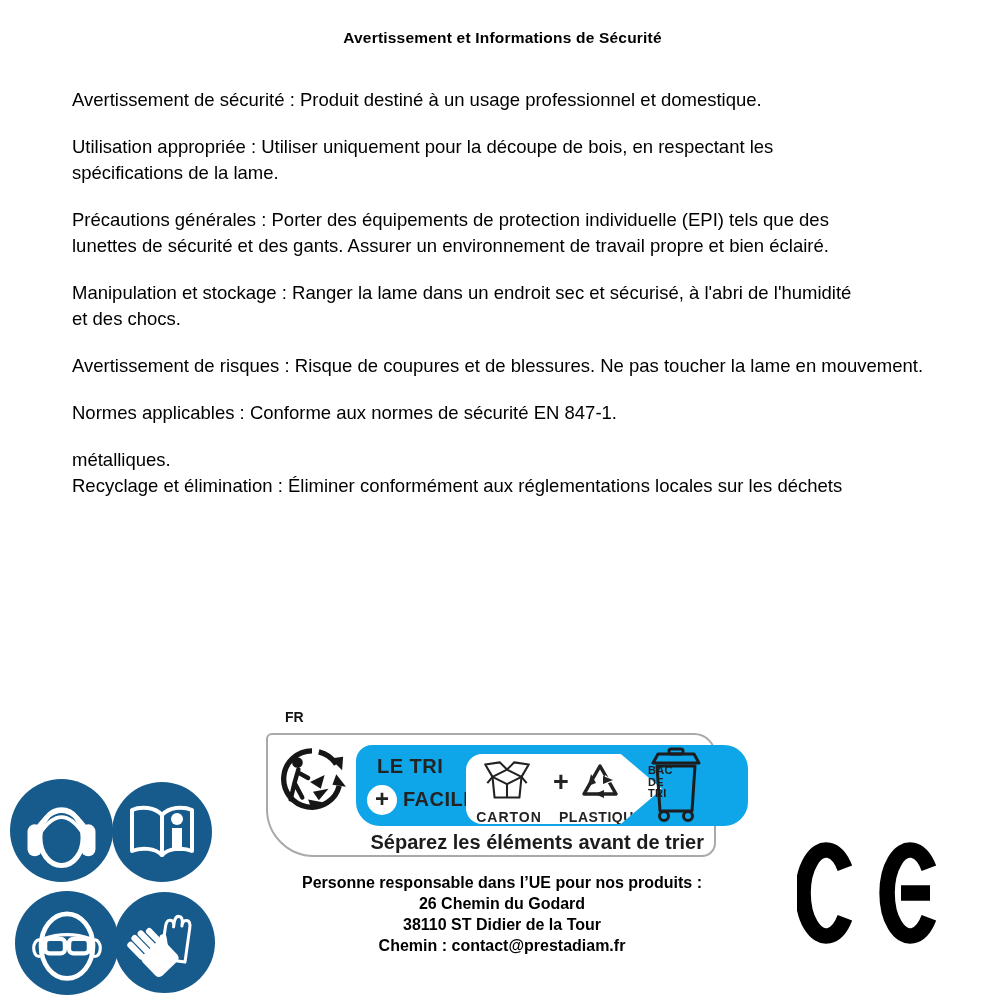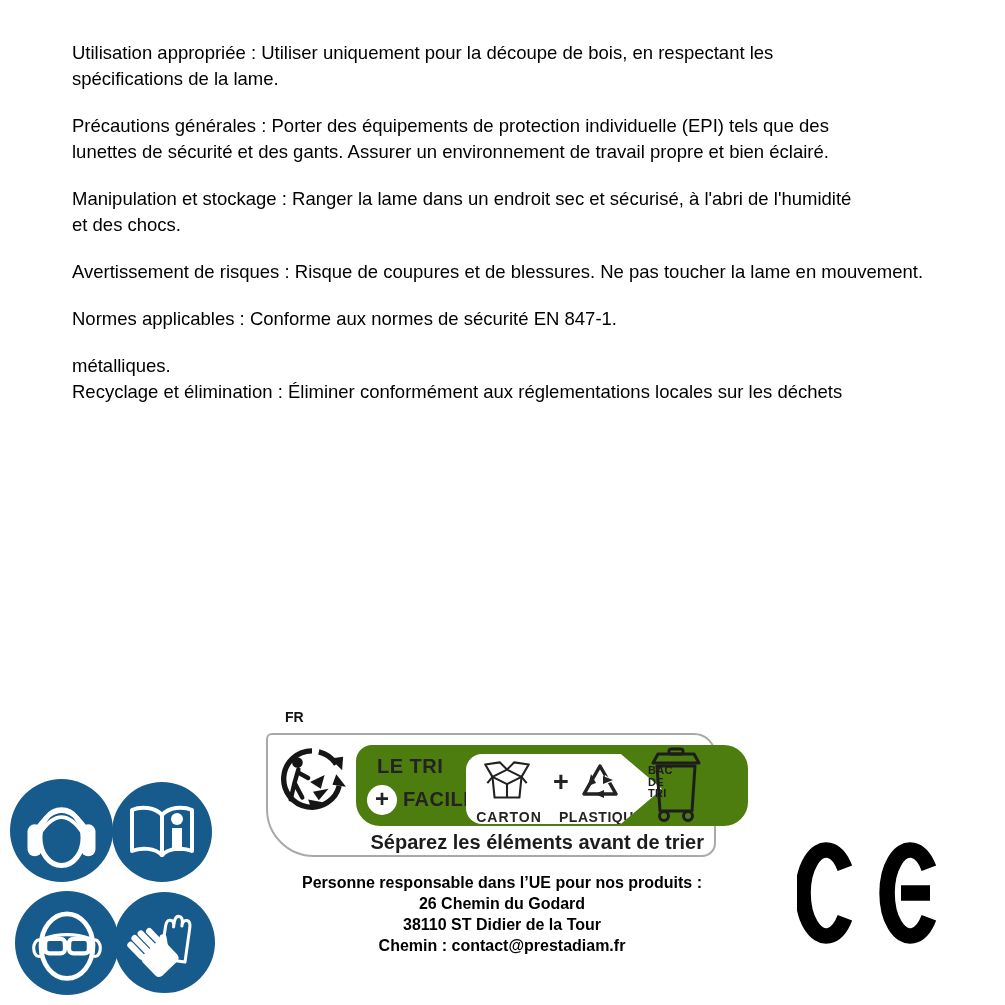--- a/index.html
+++ b/index.html
@@ -23,21 +23,21 @@
   .ppe { display:block; }
 
   
   .fr-label { font-size:14px; font-weight:bold; color:#111; }
   .tri-box {
     left:266px; top:733px; width:450px; height:124px; background:#fff;
     border:2px solid #a9a9a9; border-radius:6px 22px 14px 48px;
   }
   .tri-band {
     position:absolute; left:88px; top:10px; width:392px; height:81px;
-    background:#4d7c0f; border-radius:16px 24px 24px 24px;
+    background:#0ea5e9; border-radius:16px 24px 24px 24px;
   }
   .headline-1 { position:absolute; left:21px; top:10px; font-size:20px; font-weight:bold; color:#232323; letter-spacing:.5px; }
   .headline-2 { position:absolute; left:47px; top:43px; font-size:20px; font-weight:bold; color:#232323; letter-spacing:.5px; }
   .plus-badge {
     position:absolute; left:11px; top:40px; width:30px; height:30px; border-radius:50%;
     background:#fff; color:#232323; font-size:24px; font-weight:bold;
     display:flex; align-items:center; justify-content:center; line-height:1; padding-bottom:2px;
   }
   .white-arrow {
     position:absolute; left:110px; top:9px; width:196px; height:70px; background:#fff;
@@ -60,22 +60,26 @@
     font-size:16px; font-weight:bold; line-height:21px; color:#000;
   }
 
   svg { display:block; }
 </style>
 </head>
 <body>
 
 <div id="page">
 
+  <div class="title">Avertissement et Informations de Sécurité</div>
 
   <div class="paras">
+    <div class="para">
+      <div class="line">Avertissement de sécurité : Produit destiné à un usage professionnel et domestique.</div>
+    </div>
     <div class="para">
       <div class="line">Utilisation appropriée : Utiliser uniquement pour la découpe de bois, en respectant les</div>
       <div class="line">spécifications de la lame.</div>
     </div>
     <div class="para">
       <div class="line">Précautions générales : Porter des équipements de protection individuelle (EPI) tels que des</div>
       <div class="line">lunettes de sécurité et des gants. Assurer un environnement de travail propre et bien éclairé.</div>
     </div>
     <div class="para">
       <div class="line">Manipulation et stockage : Ranger la lame dans un endroit sec et sécurisé, à l'abri de l'humidité</div>

